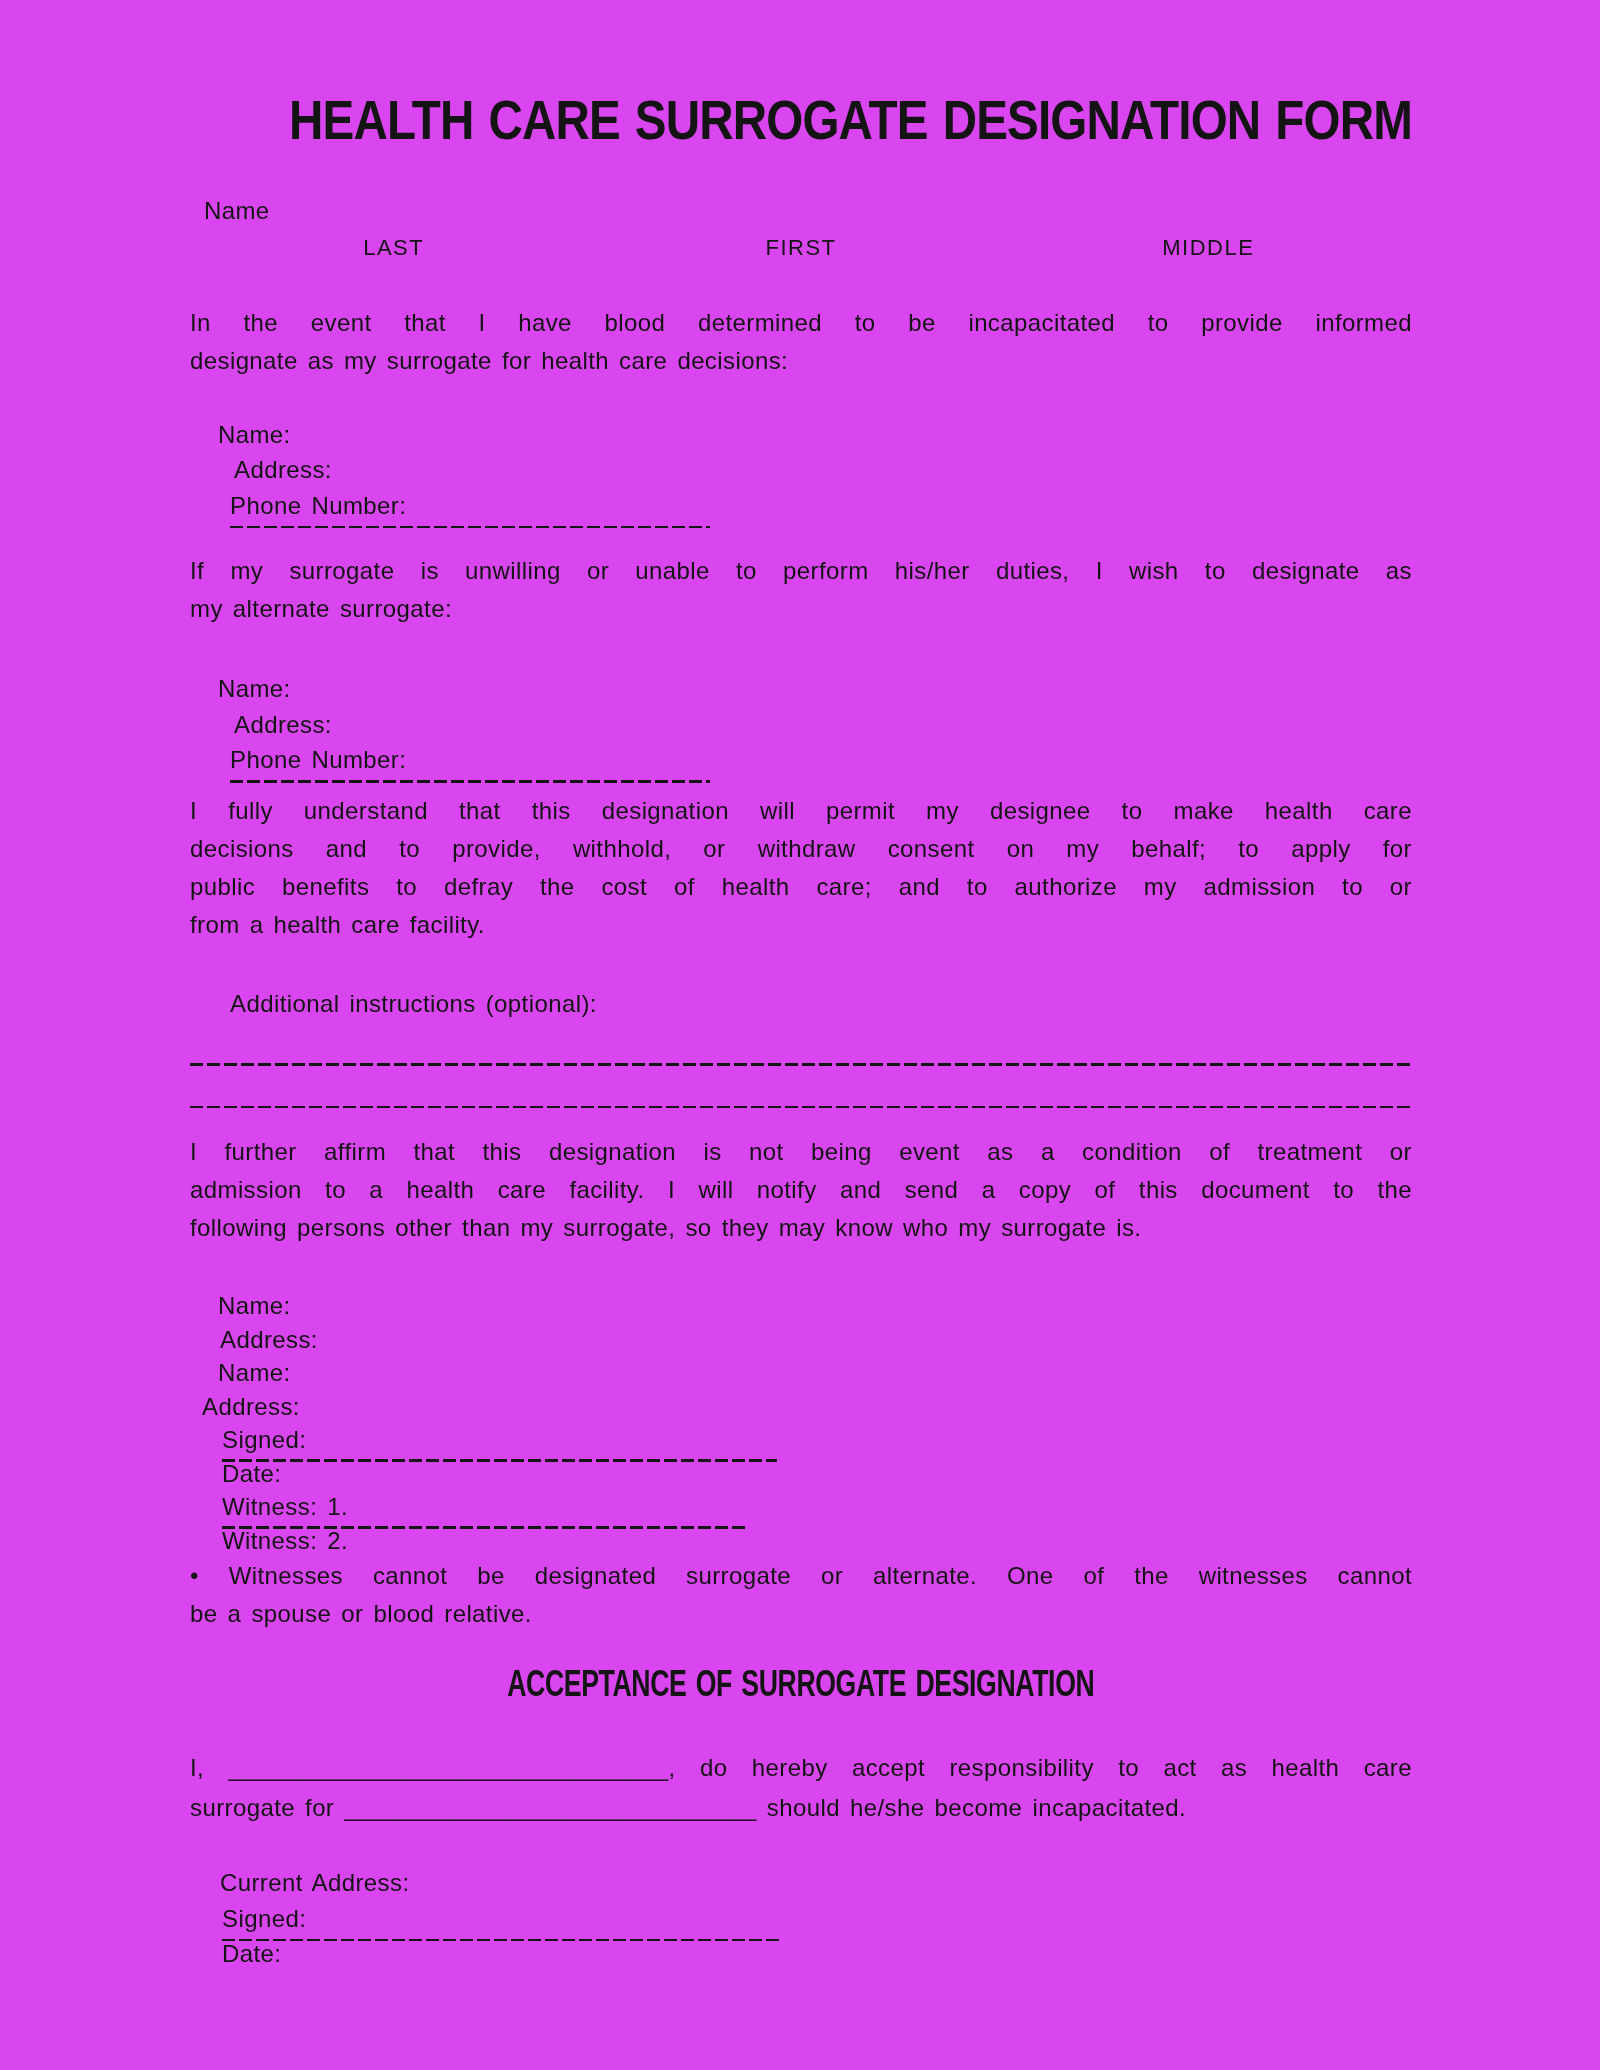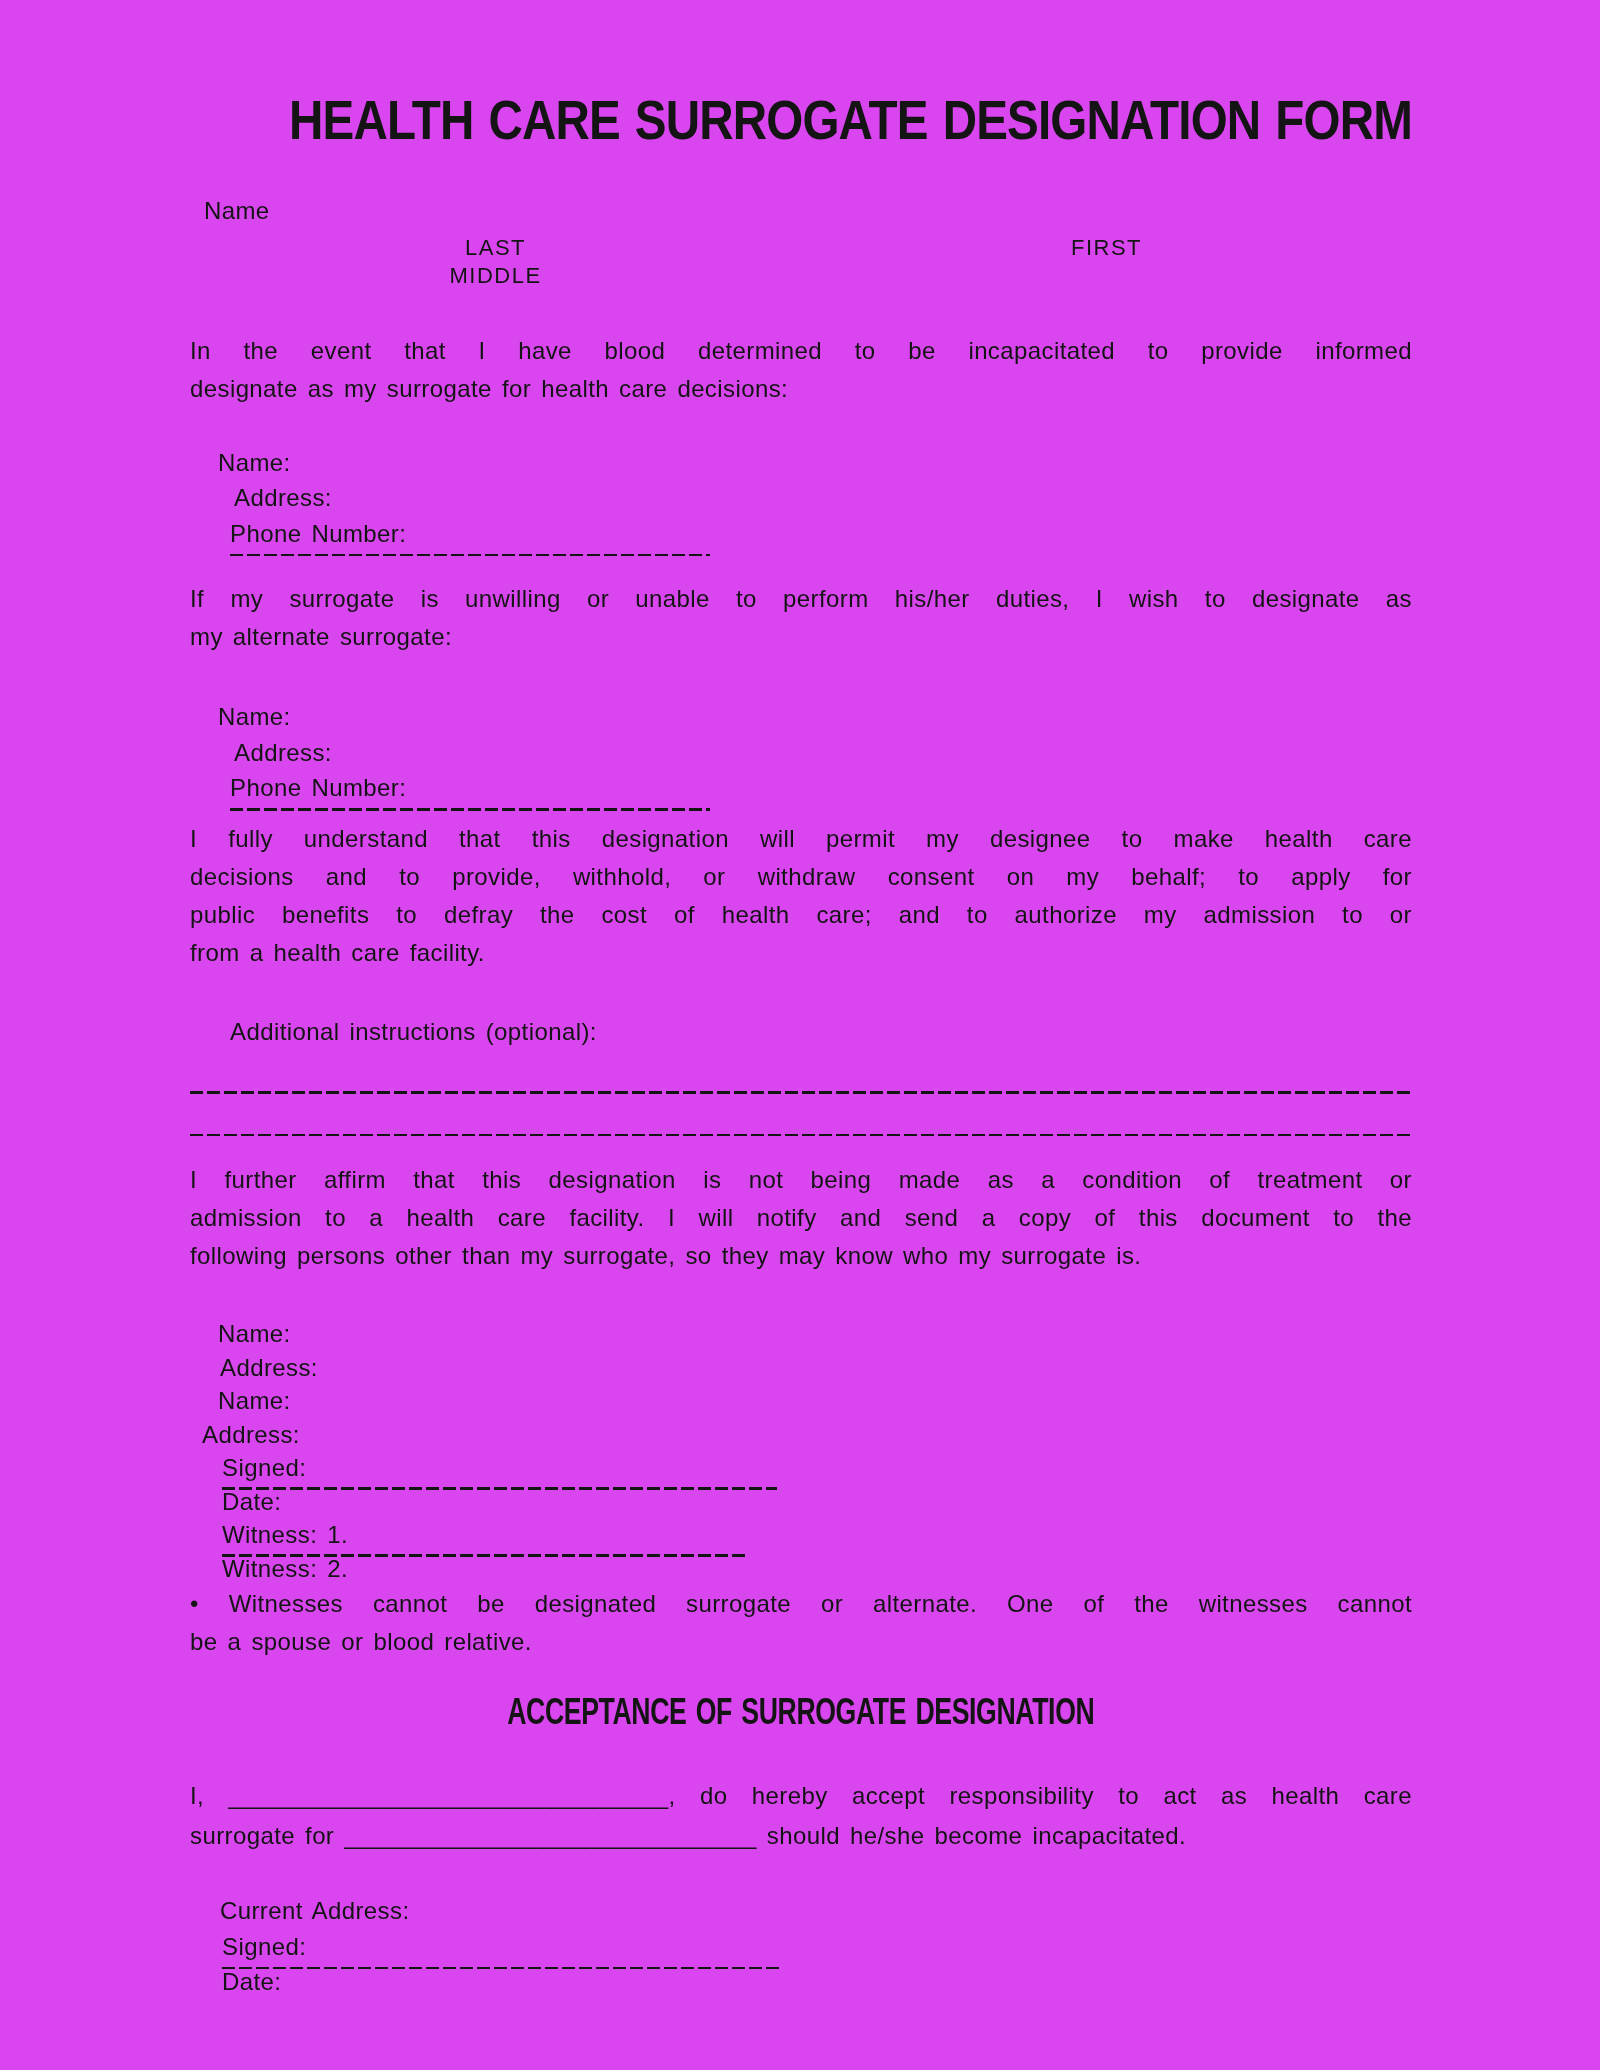--- a/index.html
+++ b/index.html
@@ -68,21 +68,21 @@
     flex:0 0 auto;
   }
   .uline.grow { flex:1 1 auto; }
   .uline.full { display:block; margin-bottom:0; }
   
   .nametop { margin-top:48px; line-height:30px; }
   .nametop .uline { margin-left:14px; }
   .sublabels {
     margin-top:12px;
     display:grid;
-    grid-template-columns:1fr 1fr;
+    grid-template-columns:1fr 1fr 1fr;
     line-height:28px;
     font-size:22px;
     letter-spacing:1.5px;
   }
   .sublabels span { text-align:center; }
   
   .para-intro   { margin-top:42px; }
   .fields1      { margin-top:35px; }
   .para-alt     { margin-top:31px; }
   .fields2      { margin-top:41px; }
@@ -177,21 +177,21 @@
     </div>
 
     <div class="frow row-addl">
       <span class="lbl">Additional instructions (optional):</span>
       <span class="uline grow gap40"></span>
     </div>
     <div class="uline full blankline1"></div>
     <div class="uline full blankline2"></div>
 
     <div class="para para-affirm">
-      <div class="jl">I further affirm that this designation is not being made as a condition of treatment or</div>
+      <div class="jl">I further affirm that this designation is not being event as a condition of treatment or</div>
       <div class="jl">admission to a health care facility.  I will notify and send a copy of this document to the</div>
       <div class="jl last">following persons other than my surrogate, so they may know who my surrogate is.</div>
     </div>
 
     <div class="fields3">
       <div class="frow lh38">
         <span class="lbl">Name:</span>
         <span class="uline grow gap28"></span>
       </div>
       <div class="frow lh38">

